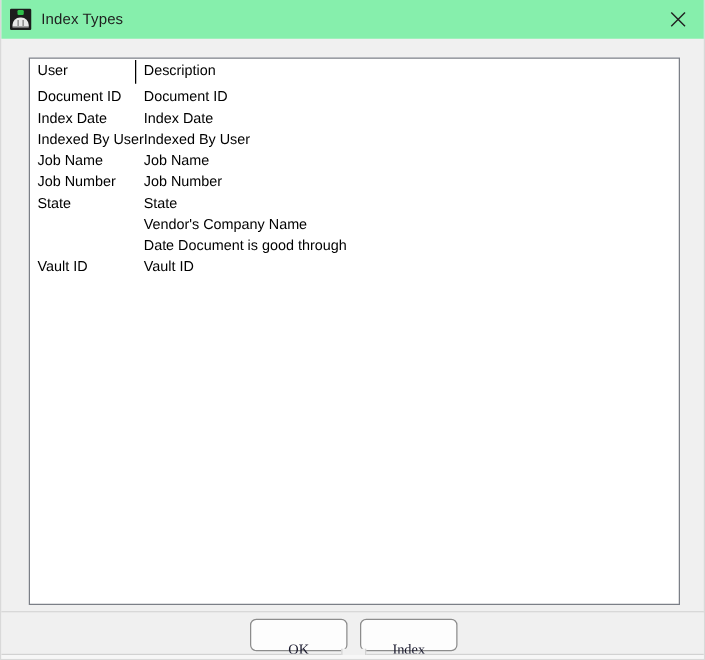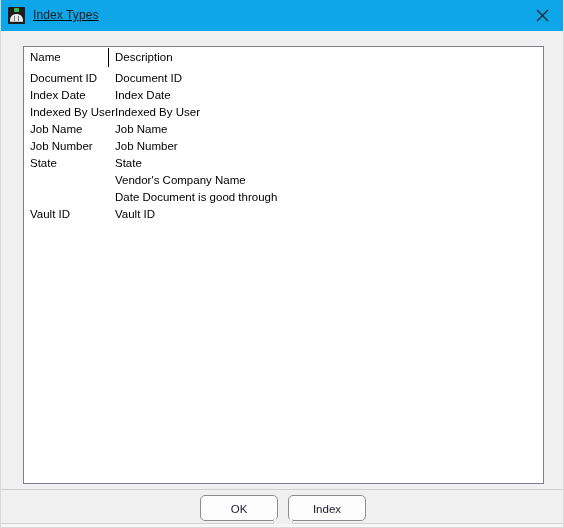--- a/index.html
+++ b/index.html
@@ -25,24 +25,23 @@
     border-bottom: 1px solid #d9d9d9;
     overflow: hidden;
   }
 
   
   #titlebar {
     position: absolute;
     left: 0; top: 0;
     width: 564px;
     height: 31px;
-    background: #0ea5e9;
+    background: #86efac;
     display: flex;
     align-items: center;
-    text-decoration: underline;
   }
   #title-icon {
     width: 17px;
     height: 17px;
     margin-left: 7px;
     margin-right: 8px;
     background: #1c1c1c;
     border-radius: 1px;
     position: relative;
     flex: none;
@@ -188,25 +187,25 @@
     padding-top: 5px;
     box-sizing: border-box;
   }
   .dlg-button {
     width: 78px;
     height: 26px;
     box-sizing: border-box;
     background: #fdfdfd;
     border: 1px solid #8c8c8c;
     border-radius: 5px;
-    font-family: Liberation Sans, sans-serif;
+    font-family: Liberation Serif, serif;
     font-size: 11.5px;
     color: #1a1a2e;
     cursor: default;
-    padding: 1px;
+    padding: 12px;
     line-height: 24px;
     text-align: center;
   }
   #bottom-edge {
     position: absolute;
     left: 0;
     top: 523px;
     width: 564px;
     height: 5px;
     background: #f7f7f7;
@@ -243,21 +242,21 @@
           <line x1="1" y1="1" x2="12" y2="12" stroke="#202020" stroke-width="1.1"></line>
           <line x1="12" y1="1" x2="1" y2="12" stroke="#202020" stroke-width="1.1"></line>
         </svg>
       </span>
     </div>
   </div>
 
   <div id="list-panel">
 
     <div id="list-header">
-      <div class="hcell" id="hdr-name">Name</div>
+      <div class="hcell" id="hdr-name">User</div>
       <div class="hdr-sep" id="hdr-sep-1"></div>
       <div class="hcell" id="hdr-desc">Description</div>
       <div class="hdr-sep" id="hdr-sep-2"></div>
     </div>
 
     <div id="list-rows">
 
       <div class="row">
         <div class="cell cell-name">Document ID</div>
         <div class="cell cell-desc">Document ID</div>

